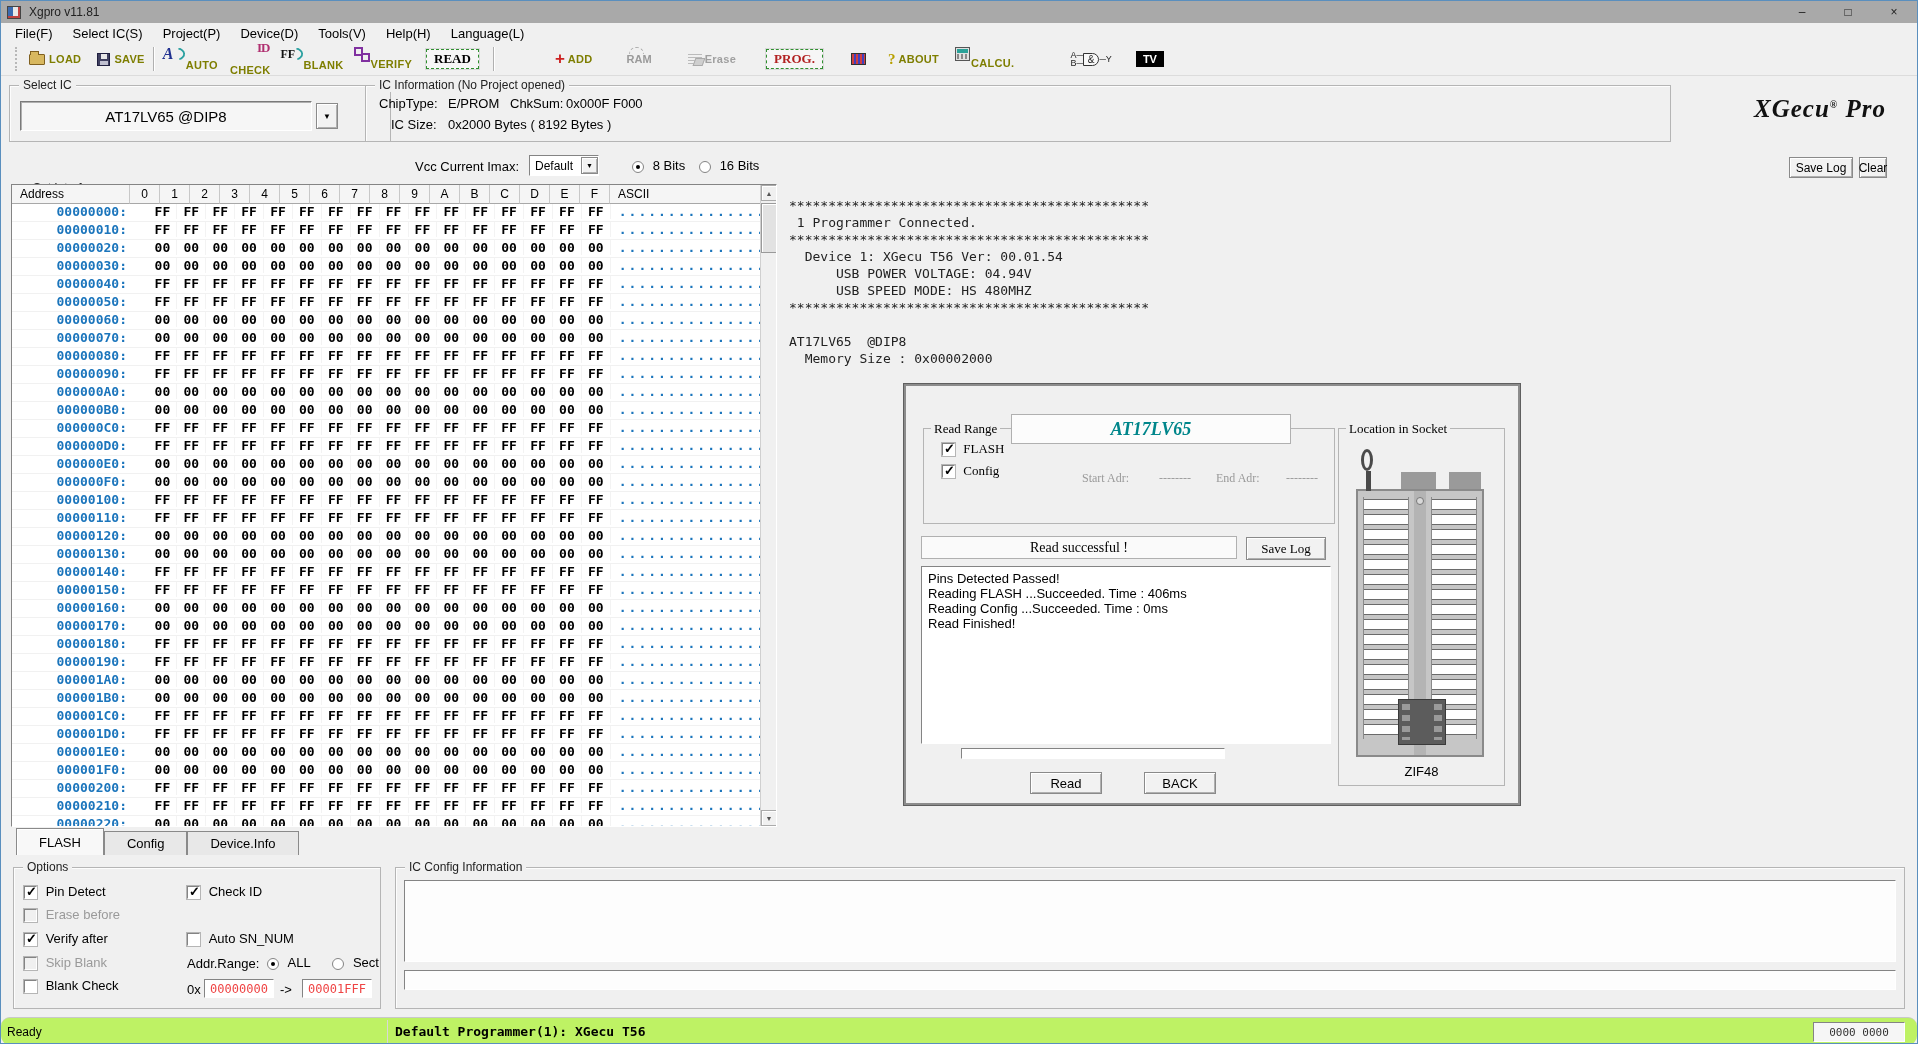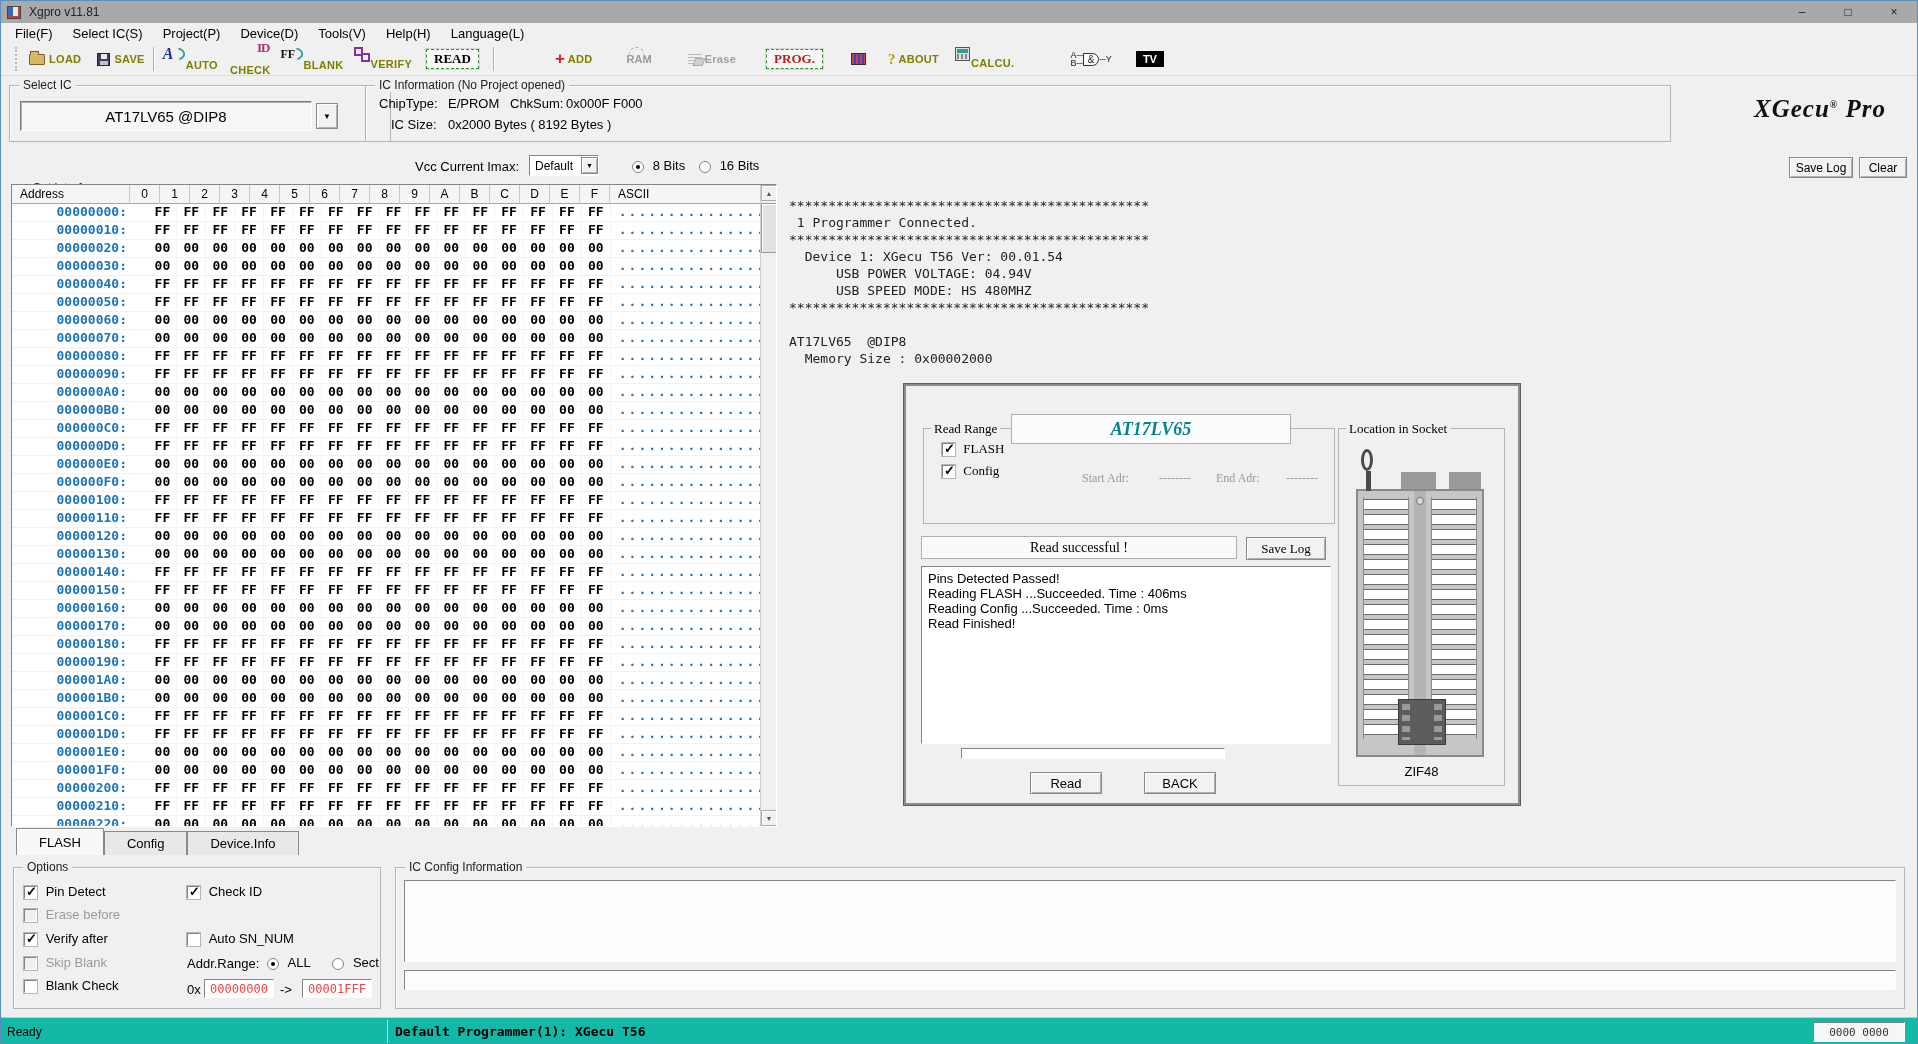--- a/index.html
+++ b/index.html
@@ -123,21 +123,21 @@
   .rail { position:absolute; left:56px; top:0; width:12px; height:100%; background:#b4b4b4; }
   .rail-pin { position:absolute; left:58px; top:6px; width:8px; height:8px; border-radius:50%; border:1px solid #777; background:#d8d8d8; }
   .dipchip { position:absolute; left:40px; top:208px; width:48px; height:46px; background:#5c5c5c; border:1px solid #3a3a3a; z-index:3; }
   .dipchip::before, .dipchip::after { content:""; position:absolute; top:4px; bottom:4px; width:8px; background:repeating-linear-gradient(#9a9a9a 0 6px,#5c5c5c 6px 11px); }
   .dipchip::before { left:3px; } .dipchip::after { right:3px; }
   .socket-name { position:absolute; bottom:6px; left:0; width:100%; text-align:center; font-size:13px; }
   
   .opt-item { position:absolute; white-space:nowrap; }
   .mini-field { position:absolute; height:19px; display:flex; align-items:center; justify-content:center; color:#ef4444; font-size:12px; font-family:"DejaVu Sans Mono",monospace; }
   
-  .statusbar { position:absolute; left:0; top:1016px; width:100%; height:28px; background:#14b8a6; border-top:1px solid #c8c8c8; }
+  .statusbar { position:absolute; left:0; top:1016px; width:100%; height:28px; background:#bef264; border-top:1px solid #c8c8c8;border-radius:9px; }
   .sb-div { position:absolute; left:386px; top:2px; bottom:2px; width:1px; background:#d8d8d8; }
   .sb-ready { position:absolute; left:6px; top:7px; font-size:12px; }
   .sb-prog { position:absolute; left:394px; top:6px; font-family:"DejaVu Sans Mono",monospace; font-weight:bold; font-size:13px; }
   .sb-count { position:absolute; left:1812px; top:4px; width:92px; height:20px; display:flex; align-items:center; justify-content:center; font-family:"DejaVu Sans Mono",monospace; font-size:11px; color:#333; }
 </style>
 </head>
 <body>
 
 <div id="app">
 
@@ -277,21 +277,21 @@
   <div class="opt-item" style="position:absolute; left:631px; top:157px;">
     <span class="rb selected"></span>
     <span class="lbl">8 Bits</span>
   </div>
   <div class="opt-item" style="position:absolute; left:698px; top:157px;">
     <span class="rb"></span>
     <span class="lbl">16 Bits</span>
   </div>
 
   <div class="btn" style="position:absolute; left:1788px; top:156px; width:64px; height:21px;">Save Log</div>
-  <div class="btn" style="position:absolute; left:1858px; top:156px; width:48px; height:21px;">Clear</div>
+  <div class="btn" style="position:absolute; left:1858px; top:156px; width:28px; height:21px;">Clear</div>
 
   <div class="hextable">
     <div class="hexhead">
       <span class="hcell hc-addr">Address</span>
       <span style="display:flex;">
 
       <span class="hcell hb-h">0</span>
           <span class="hcell hb-h">1</span>
           <span class="hcell hb-h">2</span>
           <span class="hcell hb-h">3</span>

